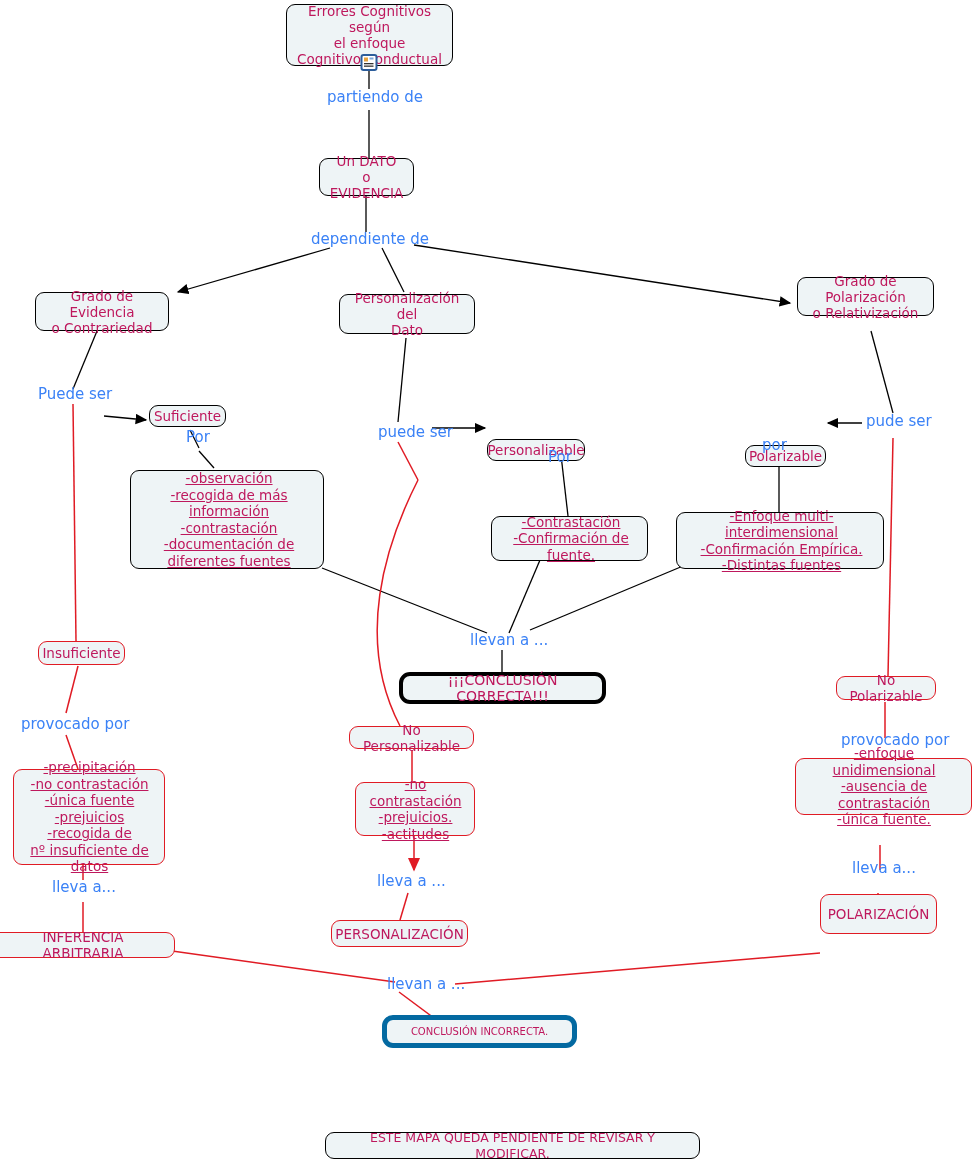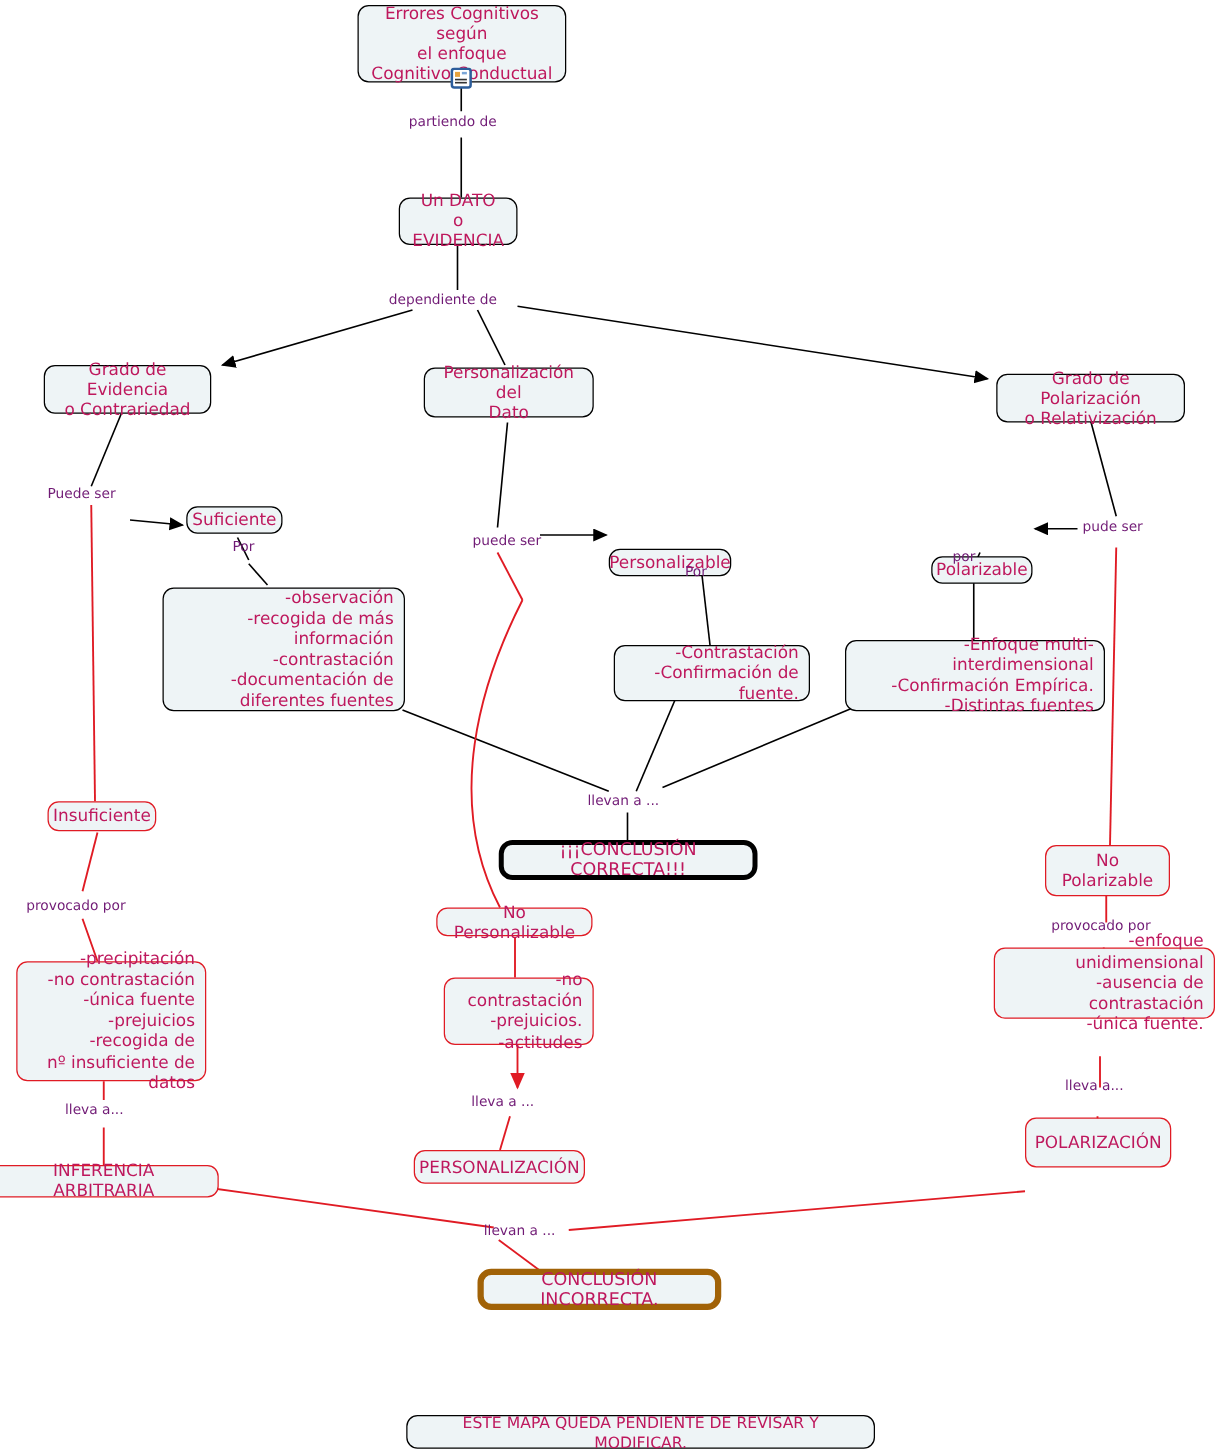--- a/index.html
+++ b/index.html
@@ -46,35 +46,36 @@
   }
   .node.red {
     border-color: #e01b24;
   }
   .node.thickblack {
     border: 4px solid #000000;
     border-radius: 11px;
     font-size: 14px;
   }
   .node.thickred {
-    border: 5px solid #a16207;
+    border: 5px solid #0369a1;
     border-radius: 11px;
-    font-size: 14px;
+    font-size: 10px;
   }
   .node.left {
-    text-align: right;
+    text-align: center;
     justify-content: flex-start;
     white-space: pre-line;
     line-height: 16.5px;
+    text-decoration: underline;
   }
   .linklabel {
     position: absolute;
-    font-size: 11px;
+    font-size: 15px;
     line-height: 15px;
-    color: #701a75;
+    color: #3b82f6;
     background: transparent;
     white-space: nowrap;
     z-index: 6;
   }
   .note-icon {
     position: absolute;
     width: 18px;
     height: 18px;
     z-index: 8;
   }
@@ -152,21 +153,21 @@
     <rect x="4" y="11.5" width="9.5" height="1.3" fill="#333333"></rect>
   </svg>
 
   <div class="node" style="left:319px; top:158px; width:95px; height:38px;">Un DATO
 o EVIDENCIA</div>
 
   <div class="node" style="left:35px; top:292px; width:134px; height:39px;">Grado de Evidencia
 o Contrariedad</div>
   <div class="node" style="left:339px; top:294px; width:136px; height:40px;">Personalización del
 Dato</div>
-  <div class="node" style="left:797px; top:299px; width:151px; height:39px;">Grado de Polarización
+  <div class="node" style="left:797px; top:277px; width:137px; height:39px;">Grado de Polarización
 o Relativización</div>
 
   <div class="node" style="left:149px; top:405px; width:77px; height:22px;">Suficiente</div>
   <div class="node" style="left:487px; top:417px; width:98px; height:22px;margin-top:22px;">Personalizable</div>
   <div class="node" style="left:745px; top:421px; width:81px; height:22px;margin-top:24px;">Polarizable</div>
 
   <div class="node left" style="left:130px; top:470px; width:194px; height:99px; padding-left:12px;">-observación
 -recogida de más información
 -contrastación
 -documentación de
@@ -174,21 +175,21 @@
   <div class="node left" style="left:491px; top:516px; width:157px; height:45px; padding-left:11px;">-Contrastación
 -Confirmación de fuente.</div>
   <div class="node left" style="left:676px; top:512px; width:208px; height:57px; padding-left:11px;">-Enfoque multi-interdimensional
 -Confirmación Empírica.
 -Distintas fuentes</div>
 
   <div class="node thickblack" style="left:399px; top:672px; width:207px; height:32px;">¡¡¡CONCLUSIÓN CORRECTA!!!</div>
 
   <div class="node red" style="left:38px; top:641px; width:87px; height:24px;">Insuficiente</div>
   <div class="node red" style="left:349px; top:726px; width:125px; height:23px;">No Personalizable</div>
-  <div class="node red" style="left:836px; top:676px; width:100px; height:41px;">No Polarizable</div>
+  <div class="node red" style="left:836px; top:676px; width:100px; height:24px;">No Polarizable</div>
 
   <div class="node left red" style="left:13px; top:769px; width:152px; height:96px; padding-left:9px;">-precipitación
 -no contrastación
 -única fuente
 -prejuicios
 -recogida de
 nº insuficiente de datos</div>
   <div class="node left red" style="left:355px; top:782px; width:120px; height:54px; padding-left:9px;">-no contrastación
 -prejuicios.
 -actitudes</div>

